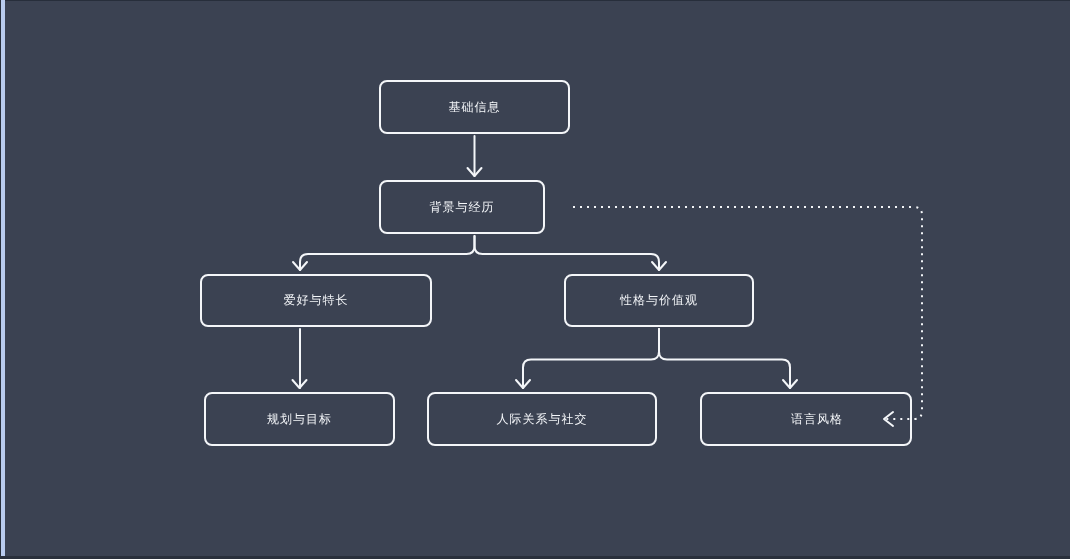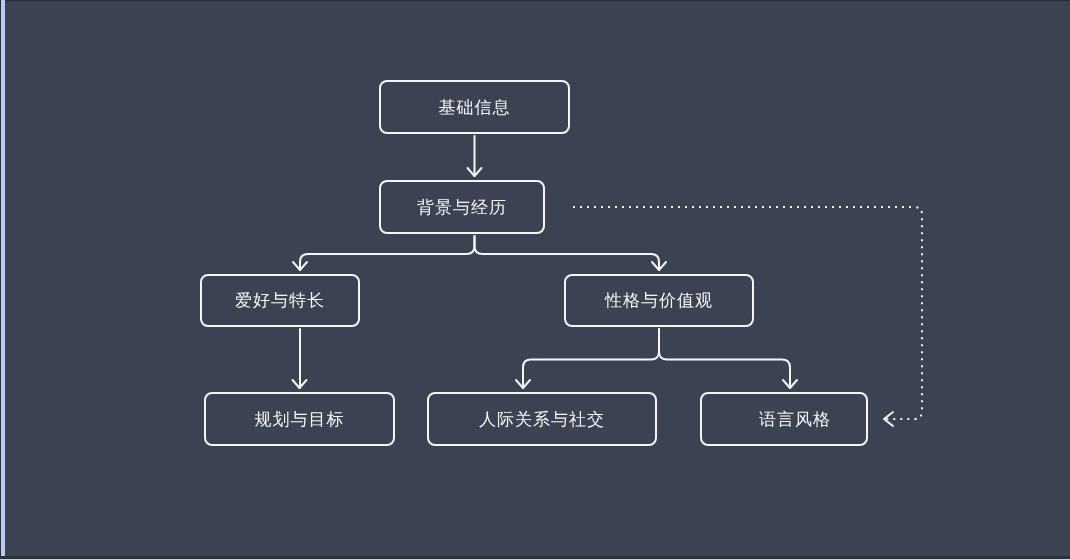--- a/index.html
+++ b/index.html
@@ -35,21 +35,21 @@
     border: 2px solid #f4f6f9;
     border-radius: 8px;
     display: flex;
     align-items: center;
     justify-content: center;
     background: transparent;
     cursor: default;
   }
   .node span {
     color: #f4f6f9;
-    font-size: 17px;
+    font-size: 12px;
     letter-spacing: 1px;
     white-space: nowrap;
   }
 </style>
 </head>
 <body>
 
 <div class="stage" id="stage" style="background: rgb(59, 66, 82);">
   <svg id="edge-layer" width="1070" height="559">
       <path d="M 474.5 136 V 176" fill="none" stroke="#f4f6f9" stroke-width="2" stroke-linecap="round" stroke-linejoin="round"></path>
@@ -67,32 +67,32 @@
       <path d="M 573 207 H 914 Q 922 207 922 215 V 411 Q 922 419 914 419 H 886" fill="none" stroke="#f4f6f9" stroke-width="2" stroke-linecap="butt" stroke-linejoin="round" stroke-dasharray="2 5"></path>
       <path d="M 893 412 L 884 419 L 893 426" fill="none" stroke="#f4f6f9" stroke-width="2" stroke-linecap="round" stroke-linejoin="round"></path>
     </svg>
   <div id="node-layer">
       <div class="node" style="left: 379px; top: 80px; width: 191px; height: 54px; border-color: rgb(244, 246, 249);">
         <span style="color: rgb(244, 246, 249);">基础信息</span>
       </div>
       <div class="node" style="left: 379px; top: 180px; width: 166px; height: 54px; border-color: rgb(244, 246, 249);">
         <span style="color: rgb(244, 246, 249);">背景与经历</span>
       </div>
-      <div class="node" style="left: 200px; top: 274px; width: 160px; height: 53px; border-color: rgb(244, 246, 249);">
+      <div class="node" style="left: 200px; top: 274px; width: 232px; height: 53px; border-color: rgb(244, 246, 249);">
         <span style="color: rgb(244, 246, 249);">爱好与特长</span>
       </div>
       <div class="node" style="left: 564px; top: 274px; width: 190px; height: 53px; border-color: rgb(244, 246, 249);">
         <span style="color: rgb(244, 246, 249);">性格与价值观</span>
       </div>
       <div class="node" style="left: 204px; top: 392px; width: 191px; height: 54px; border-color: rgb(244, 246, 249);">
         <span style="color: rgb(244, 246, 249); text-align: right;">规划与目标</span>
       </div>
       <div class="node" style="left: 427px; top: 392px; width: 230px; height: 54px; border-color: rgb(244, 246, 249);">
         <span style="color: rgb(244, 246, 249);">人际关系与社交</span>
       </div>
-      <div class="node" style="left: 700px; top: 392px; width: 168px; height: 54px; border-color: rgb(244, 246, 249); padding-left: 22px;">
+      <div class="node" style="left: 700px; top: 392px; width: 212px; height: 54px; border-color: rgb(244, 246, 249); padding-left: 22px;">
         <span style="color: rgb(244, 246, 249);">语言风格</span>
       </div>
     </div>
   <div class="frame-top" id="frame-top" style="background: rgb(39, 46, 59);"></div>
   <div class="frame-left" id="frame-left" style="background: rgb(185, 203, 238); border-left: 1px solid rgb(39, 46, 59);"></div>
   <div class="frame-bottom" id="frame-bottom" style="background: rgb(42, 48, 60);"></div>
 </div>
 
 </body></html>

